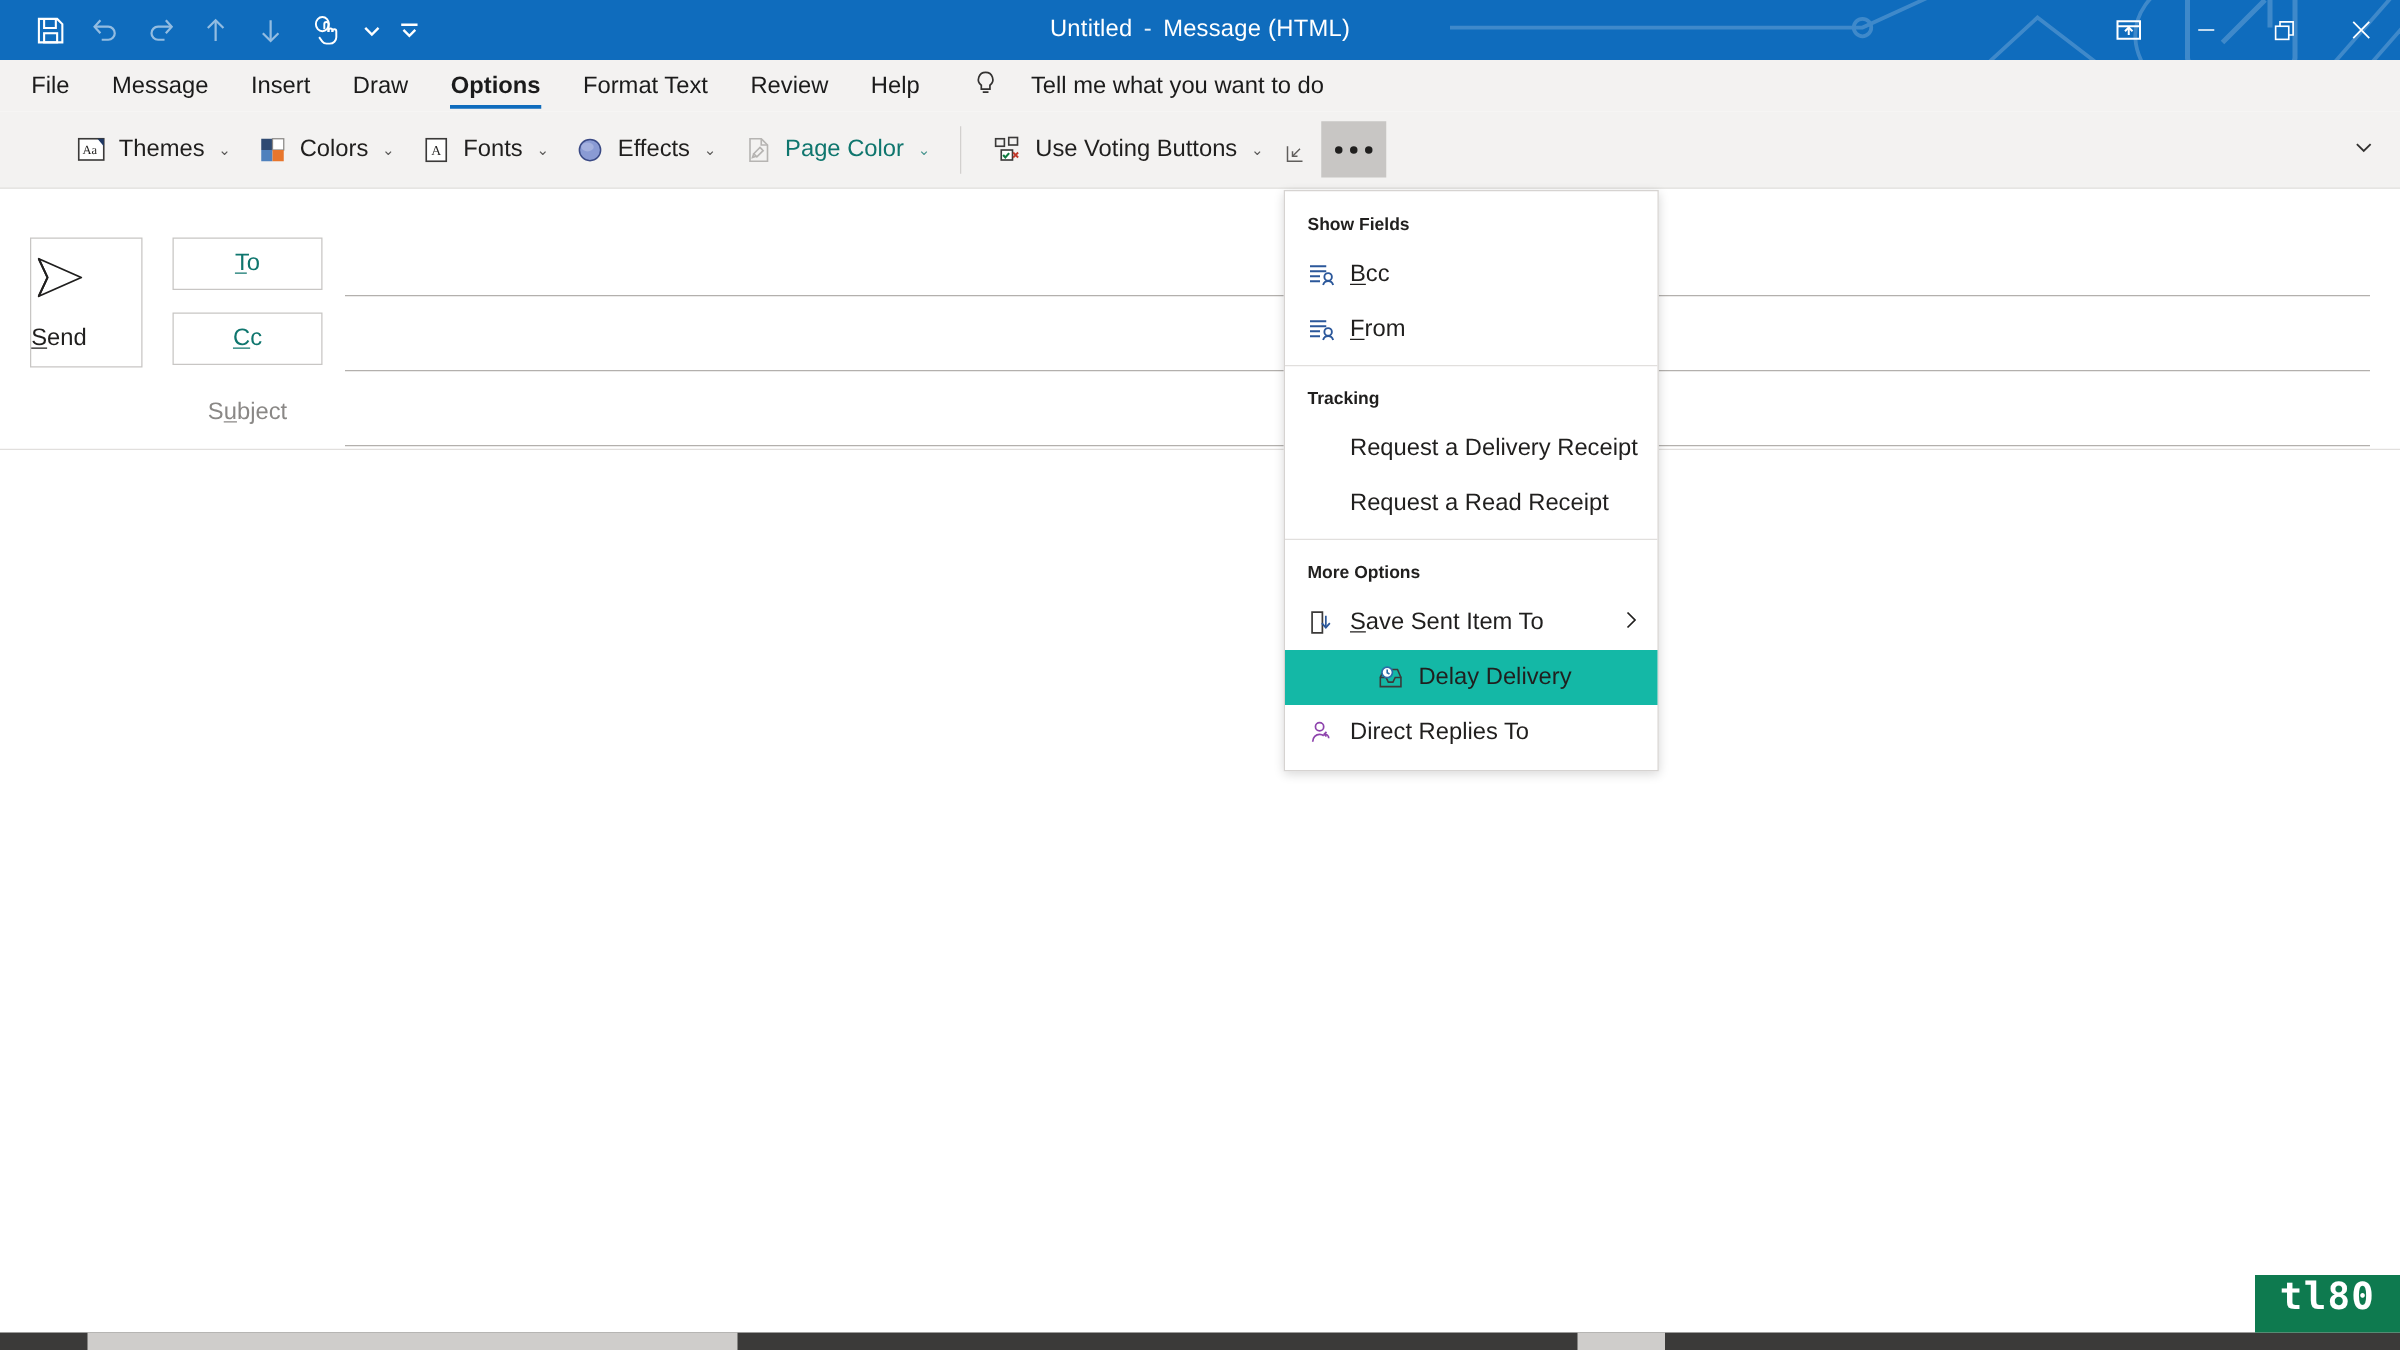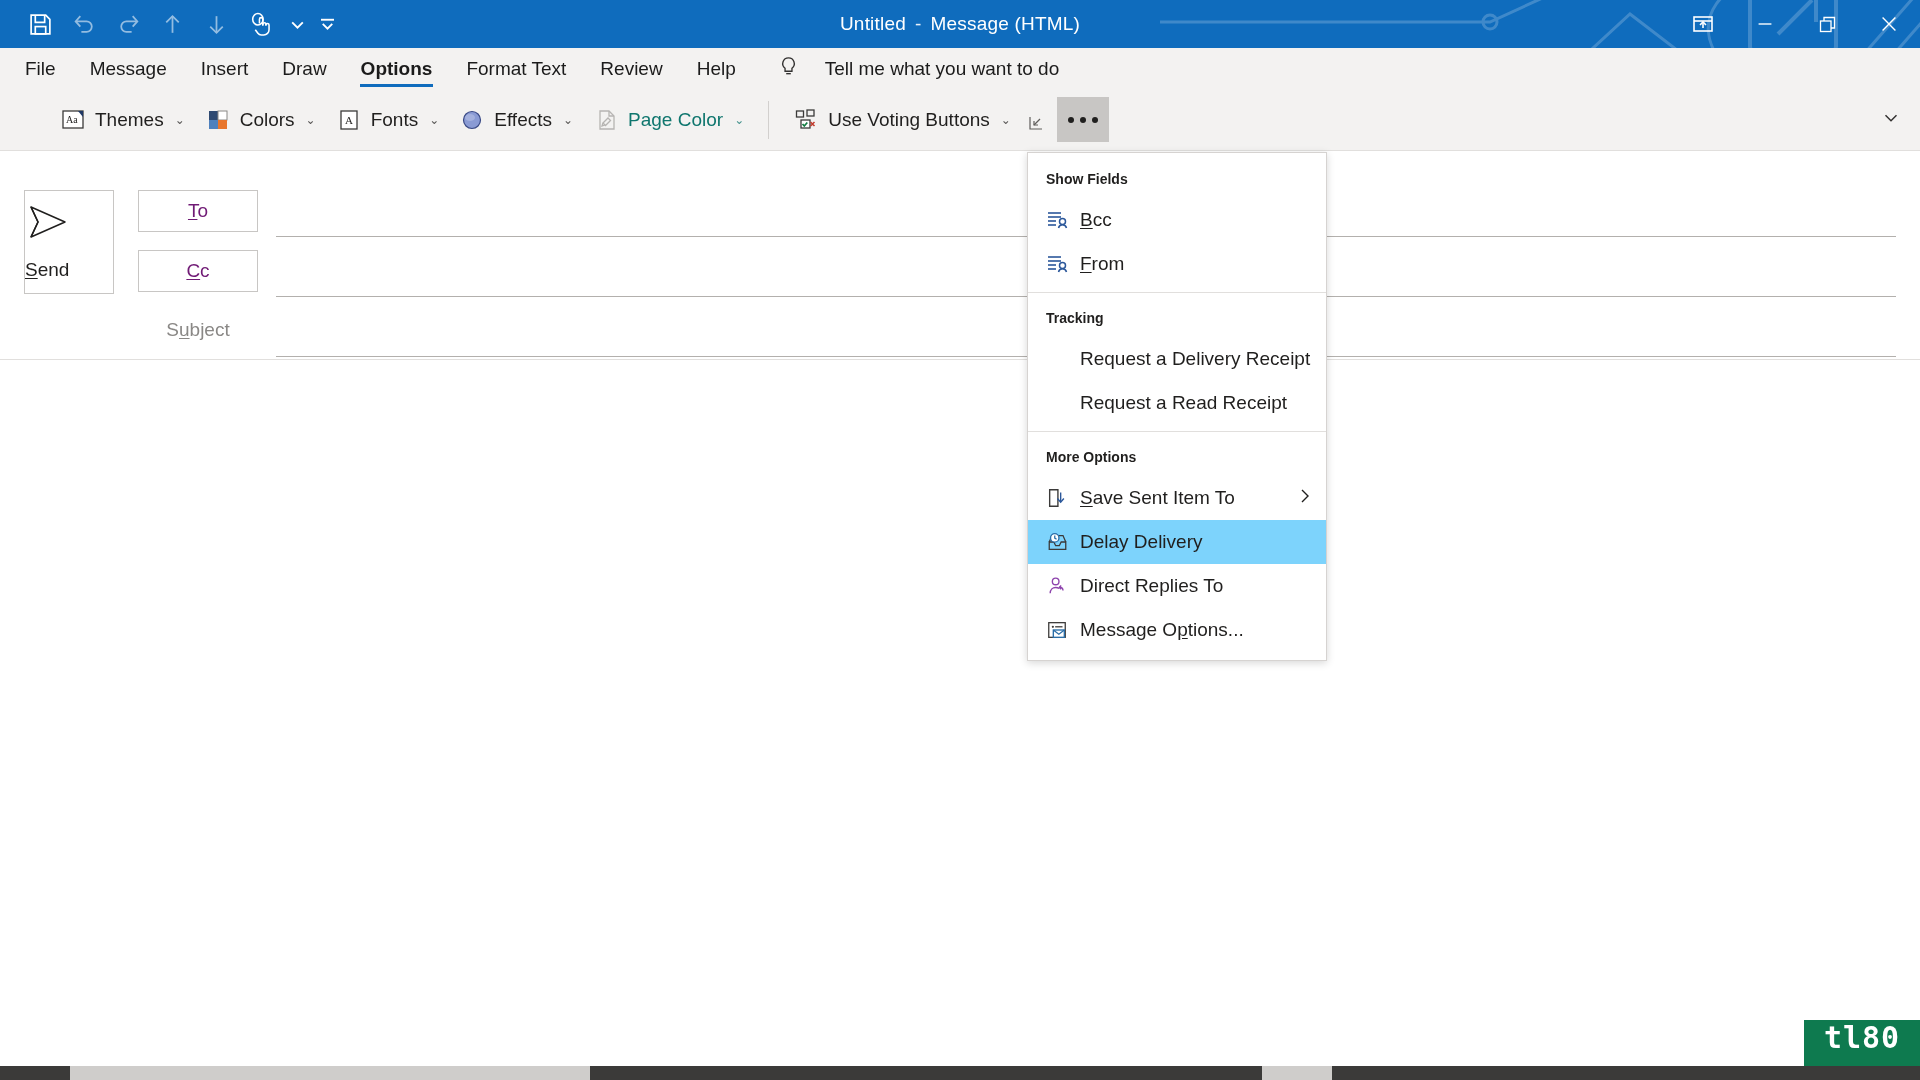--- a/index.html
+++ b/index.html
@@ -95,21 +95,21 @@
   .send-btn {
     position: absolute; left: 24px; top: 38px; width: 90px; height: 104px;
     border: 1px solid #c8c6c4; background: #fff;
     display: flex; flex-direction: column; align-items: flex-start; justify-content: center; gap: 14px;
   }
   .send-label { font-size: 19px; color: #201f1e; }
   .fld-btn {
     position: absolute; left: 138px; width: 120px; height: 42px;
     border: 1px solid #c8c6c4; background: #fff;
     display: flex; align-items: center; justify-content: center;
-    font-size: 19px; color: #701a75;
+    font-size: 19px; color: #0f766e;
   }
   .fld-to { top: 38px; }
   .fld-cc { top: 98px; }
   .fld-line {
     position: absolute; left: 276px; right: 24px; height: 1px; background: #b3b0ad;
   }
   .line-to { top: 84px; }
   .line-cc { top: 144px; }
   .line-subj { top: 204px; }
   .subj-label {
@@ -131,21 +131,21 @@
   }
   .menu-header {
     font-size: 14px; font-weight: bold; color: #201f1e;
     padding: 11px 0 11px 18px;
   }
   .menu-item {
     height: 44px; display: flex; align-items: center; gap: 0;
     padding-left: 18px; padding-right: 14px; font-size: 19px; color: #201f1e;
     position: relative;
   }
-  .menu-item.hl { background: #7dd3fc; }
+  .menu-item.hl { background: #14b8a6; justify-content: center; }
   .mi-ico { width: 34px; min-width: 34px; height: 26px; display: flex; align-items: center; justify-content: flex-start; }
   .mi-ico.empty { }
   .mi-label { white-space: nowrap; }
   .mi-chevron { position: absolute; right: 14px; color: #201f1e; font-size: 16px; }
   .menu-sep { height: 1px; background: #e1dfdd; margin: 6px 0; }
   .u { text-decoration: underline; text-underline-offset: 2px; }
 
   
   .bottomstrip { position: absolute; left: 0; bottom: 0; width: 1920px; height: 14px; background: #3b3a39; }
   .bs-seg { position: absolute; top: 0; height: 14px; background: #cfcdcb; }
@@ -524,32 +524,20 @@
         <svg width="23" height="22" viewBox="0 0 24 24" fill="none" stroke="#8e44ad" stroke-width="1.5">
           <circle cx="10" cy="7" r="3.6"></circle>
           <path d="M4 20c0-4 2.8-6.4 6-6.4 1.4 0 2.7.4 3.7 1.2"></path>
           <path d="M18 17c0-2.4-2-3.6-4-3.6"></path>
           <path d="M16 11.5l-2 2 2 2"></path>
         </svg>
       </span>
       <span class="mi-label">Direct Replies To</span>
     </div>
 
-    <div class="menu-item">
-      <span class="mi-ico">
-        <svg width="22" height="22" viewBox="0 0 24 24" fill="none" stroke="#3b3a39" stroke-width="1.4">
-          <rect x="3" y="4" width="18" height="16"></rect>
-          <circle cx="7.5" cy="8.5" r="1.2" fill="#3b3a39" stroke="none"></circle>
-          <path d="M10 8.5h8"></path>
-          <rect x="8" y="12" width="12" height="8" fill="#ffffff" stroke="#2b6ea8" stroke-width="1.5"></rect>
-          <path d="M8 12l6 4.6 6-4.6" stroke="#2b6ea8" stroke-width="1.4"></path>
-        </svg>
-      </span>
-      <span class="mi-label">Message O<span class="u">p</span>tions...</span>
-    </div>
   </div>
 
   <div class="bottomstrip">
     <div class="bs-seg" style="left:70px; width:520px;"></div>
     <div class="bs-seg" style="left:1262px; width:70px;"></div>
   </div>
 
   <div class="watermark">
     <span>tl80</span>
   </div>

